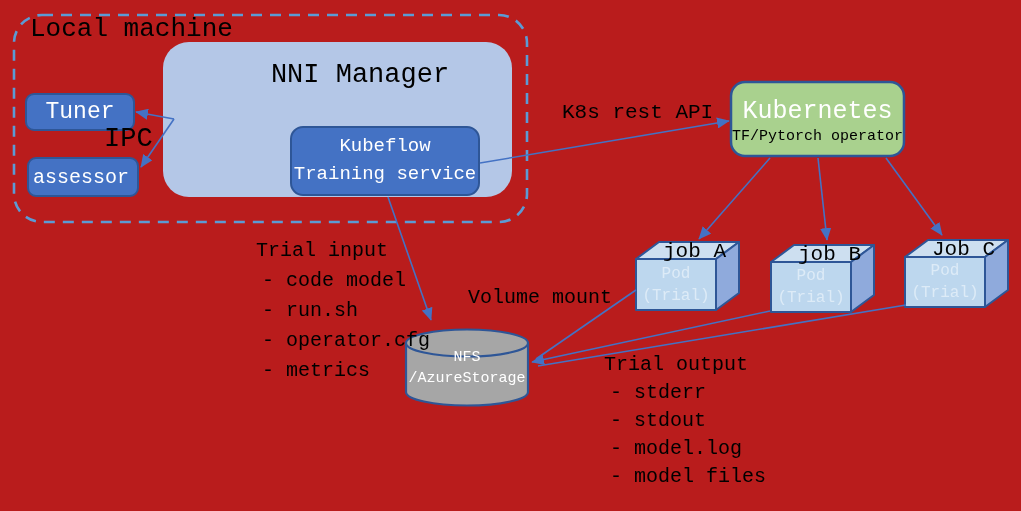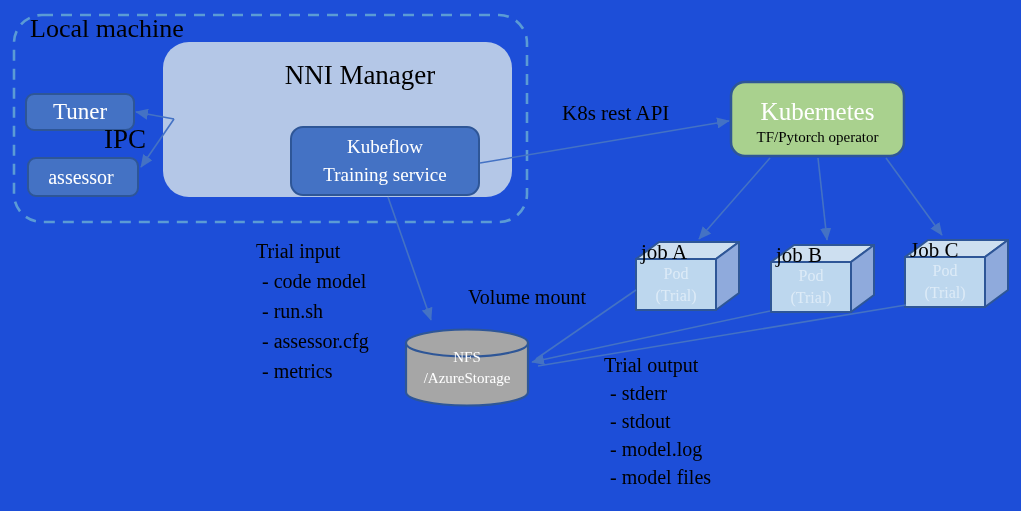--- a/index.html
+++ b/index.html
@@ -1,35 +1,35 @@
 <!DOCTYPE html>
 <html><head>
 <meta charset="utf-8">
 <style>
   html,body{margin:0;padding:0;background:#fff;}
   #canvas{
-    position:relative;width:1021px;height:511px;background:#1d4ed8;overflow:hidden;
-    font-family:Liberation Serif, serif;color:#000;
+    position:relative;width:1021px;height:511px;background:#b91c1c;overflow:hidden;
+    font-family:Liberation Mono, monospace;color:#000;
   }
   #shapes{position:absolute;left:0;top:0;z-index:1;}
   .lbl{position:absolute;z-index:2;white-space:nowrap;}
   .center{display:flex;align-items:center;justify-content:center;text-align:center;}
   .col{display:flex;flex-direction:column;align-items:center;justify-content:center;text-align:center;}
 
   .local-machine-label{left:30px;top:14px;font-size:26px;}
   .nni-label{left:220px;top:60px;width:280px;font-size:27px;}
   .tuner-label{left:26px;top:94px;width:108px;height:36px;font-size:23px;color:#fff;}
   .assessor-label{left:28px;top:158px;width:106px;height:38px;font-size:20px;color:#fff;}
   .ipc-label{left:104px;top:124px;font-size:27px;}
   .kubeflow-label{left:291px;top:127px;width:188px;height:68px;font-size:19px;color:#fff;line-height:1.45;}
   .k8s-api-label{left:562px;top:101px;font-size:21px;}
   .k8n-label{left:731px;top:82px;width:173px;height:74px;padding-top:4px;box-sizing:border-box;}
   .k8n-title{font-size:25px;color:#fff;line-height:1.25;}
   .k8n-sub{font-size:15px;color:#000;line-height:1.2;}
-  .job-label{width:85px;font-size:21px;text-align:left;}
+  .job-label{width:85px;font-size:21px;text-align:right;}
   .pod-body-label{width:80px;height:48px;font-size:16px;color:#DDEBF7;line-height:22px;}
   .storage-label{left:406px;top:347px;width:122px;font-size:15px;color:#fff;line-height:21px;text-align:center;}
   .volume-mount-label{left:468px;top:286px;font-size:20px;}
   .note{font-size:20px;}
   .trial-input{left:256px;top:236px;line-height:30px;}
   .trial-output{left:604px;top:351px;line-height:28px;}
   .note .item{padding-left:6px;}
 </style>
 </head>
 <body>
@@ -133,21 +133,21 @@
     <div>NFS</div>
     <div>/AzureStorage</div>
   </div>
 
   <div class="lbl volume-mount-label">Volume mount</div>
 
   <div class="lbl note trial-input">
     <div>Trial input</div>
     <div class="item">- code model</div>
     <div class="item">- run.sh</div>
-    <div class="item">- assessor.cfg</div>
+    <div class="item">- operator.cfg</div>
     <div class="item">- metrics</div>
   </div>
 
   <div class="lbl note trial-output">
     <div>Trial output</div>
     <div class="item">- stderr</div>
     <div class="item">- stdout</div>
     <div class="item">- model.log</div>
     <div class="item">- model files</div>
   </div>

